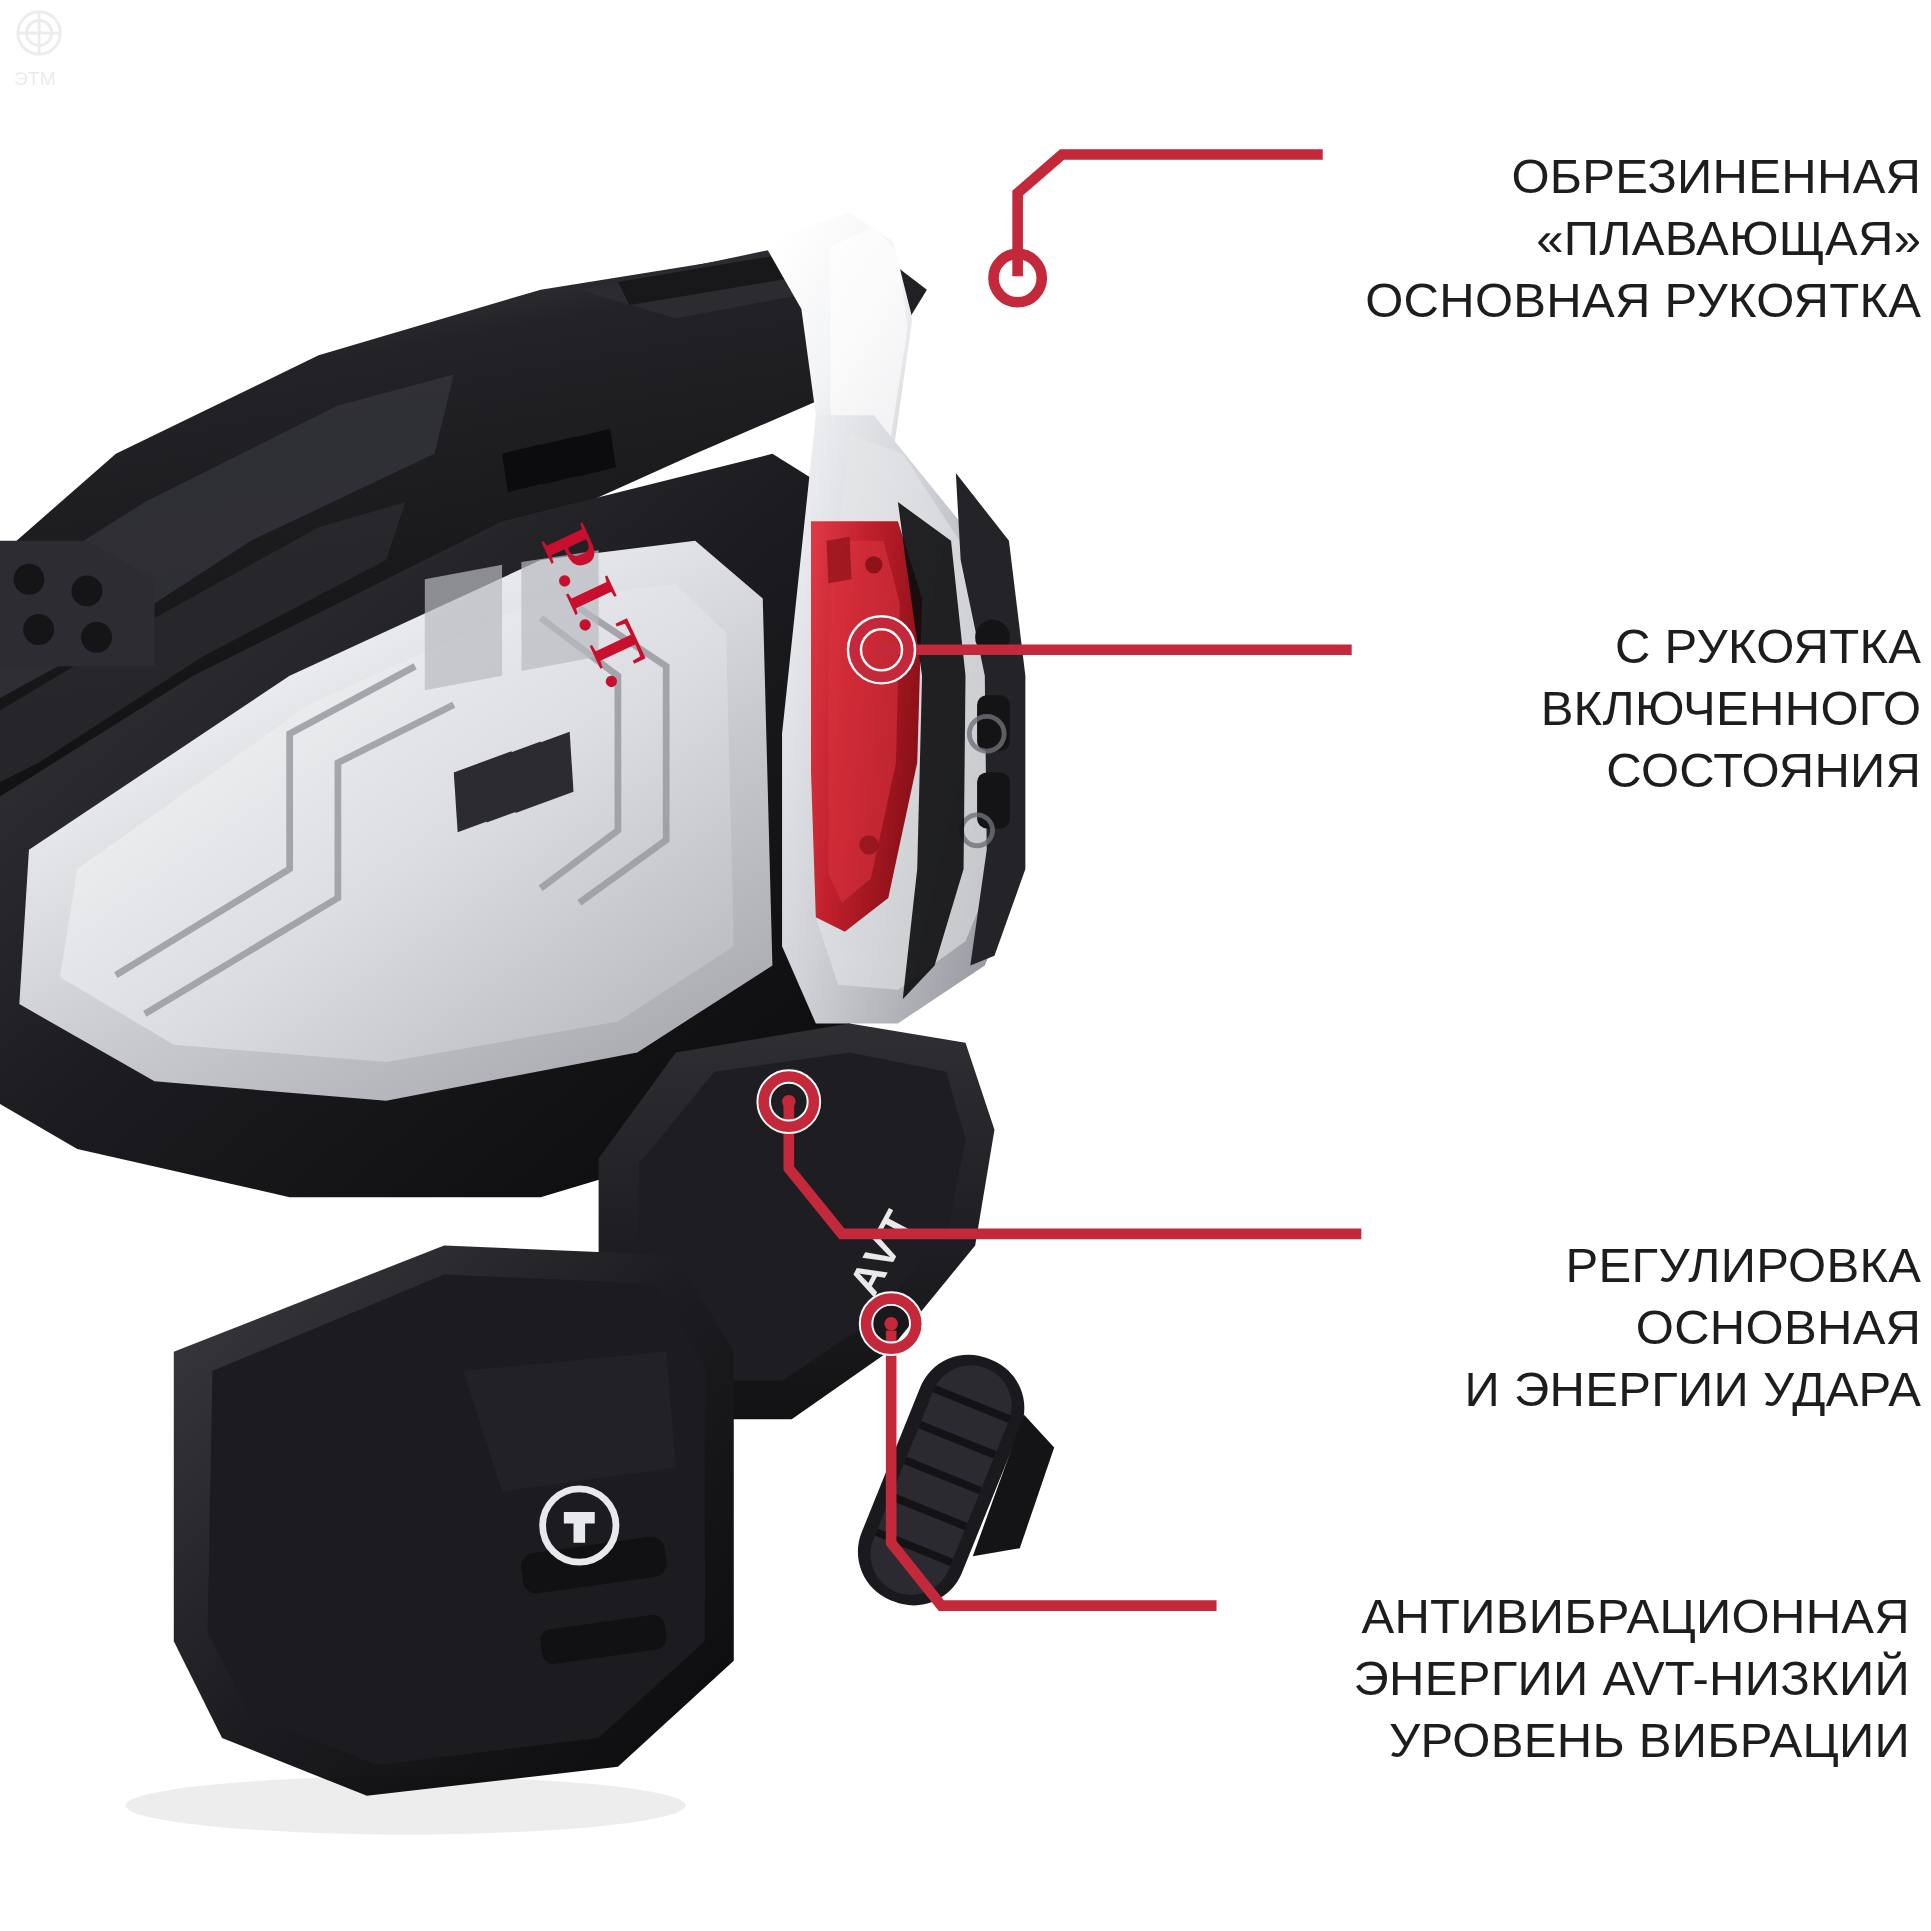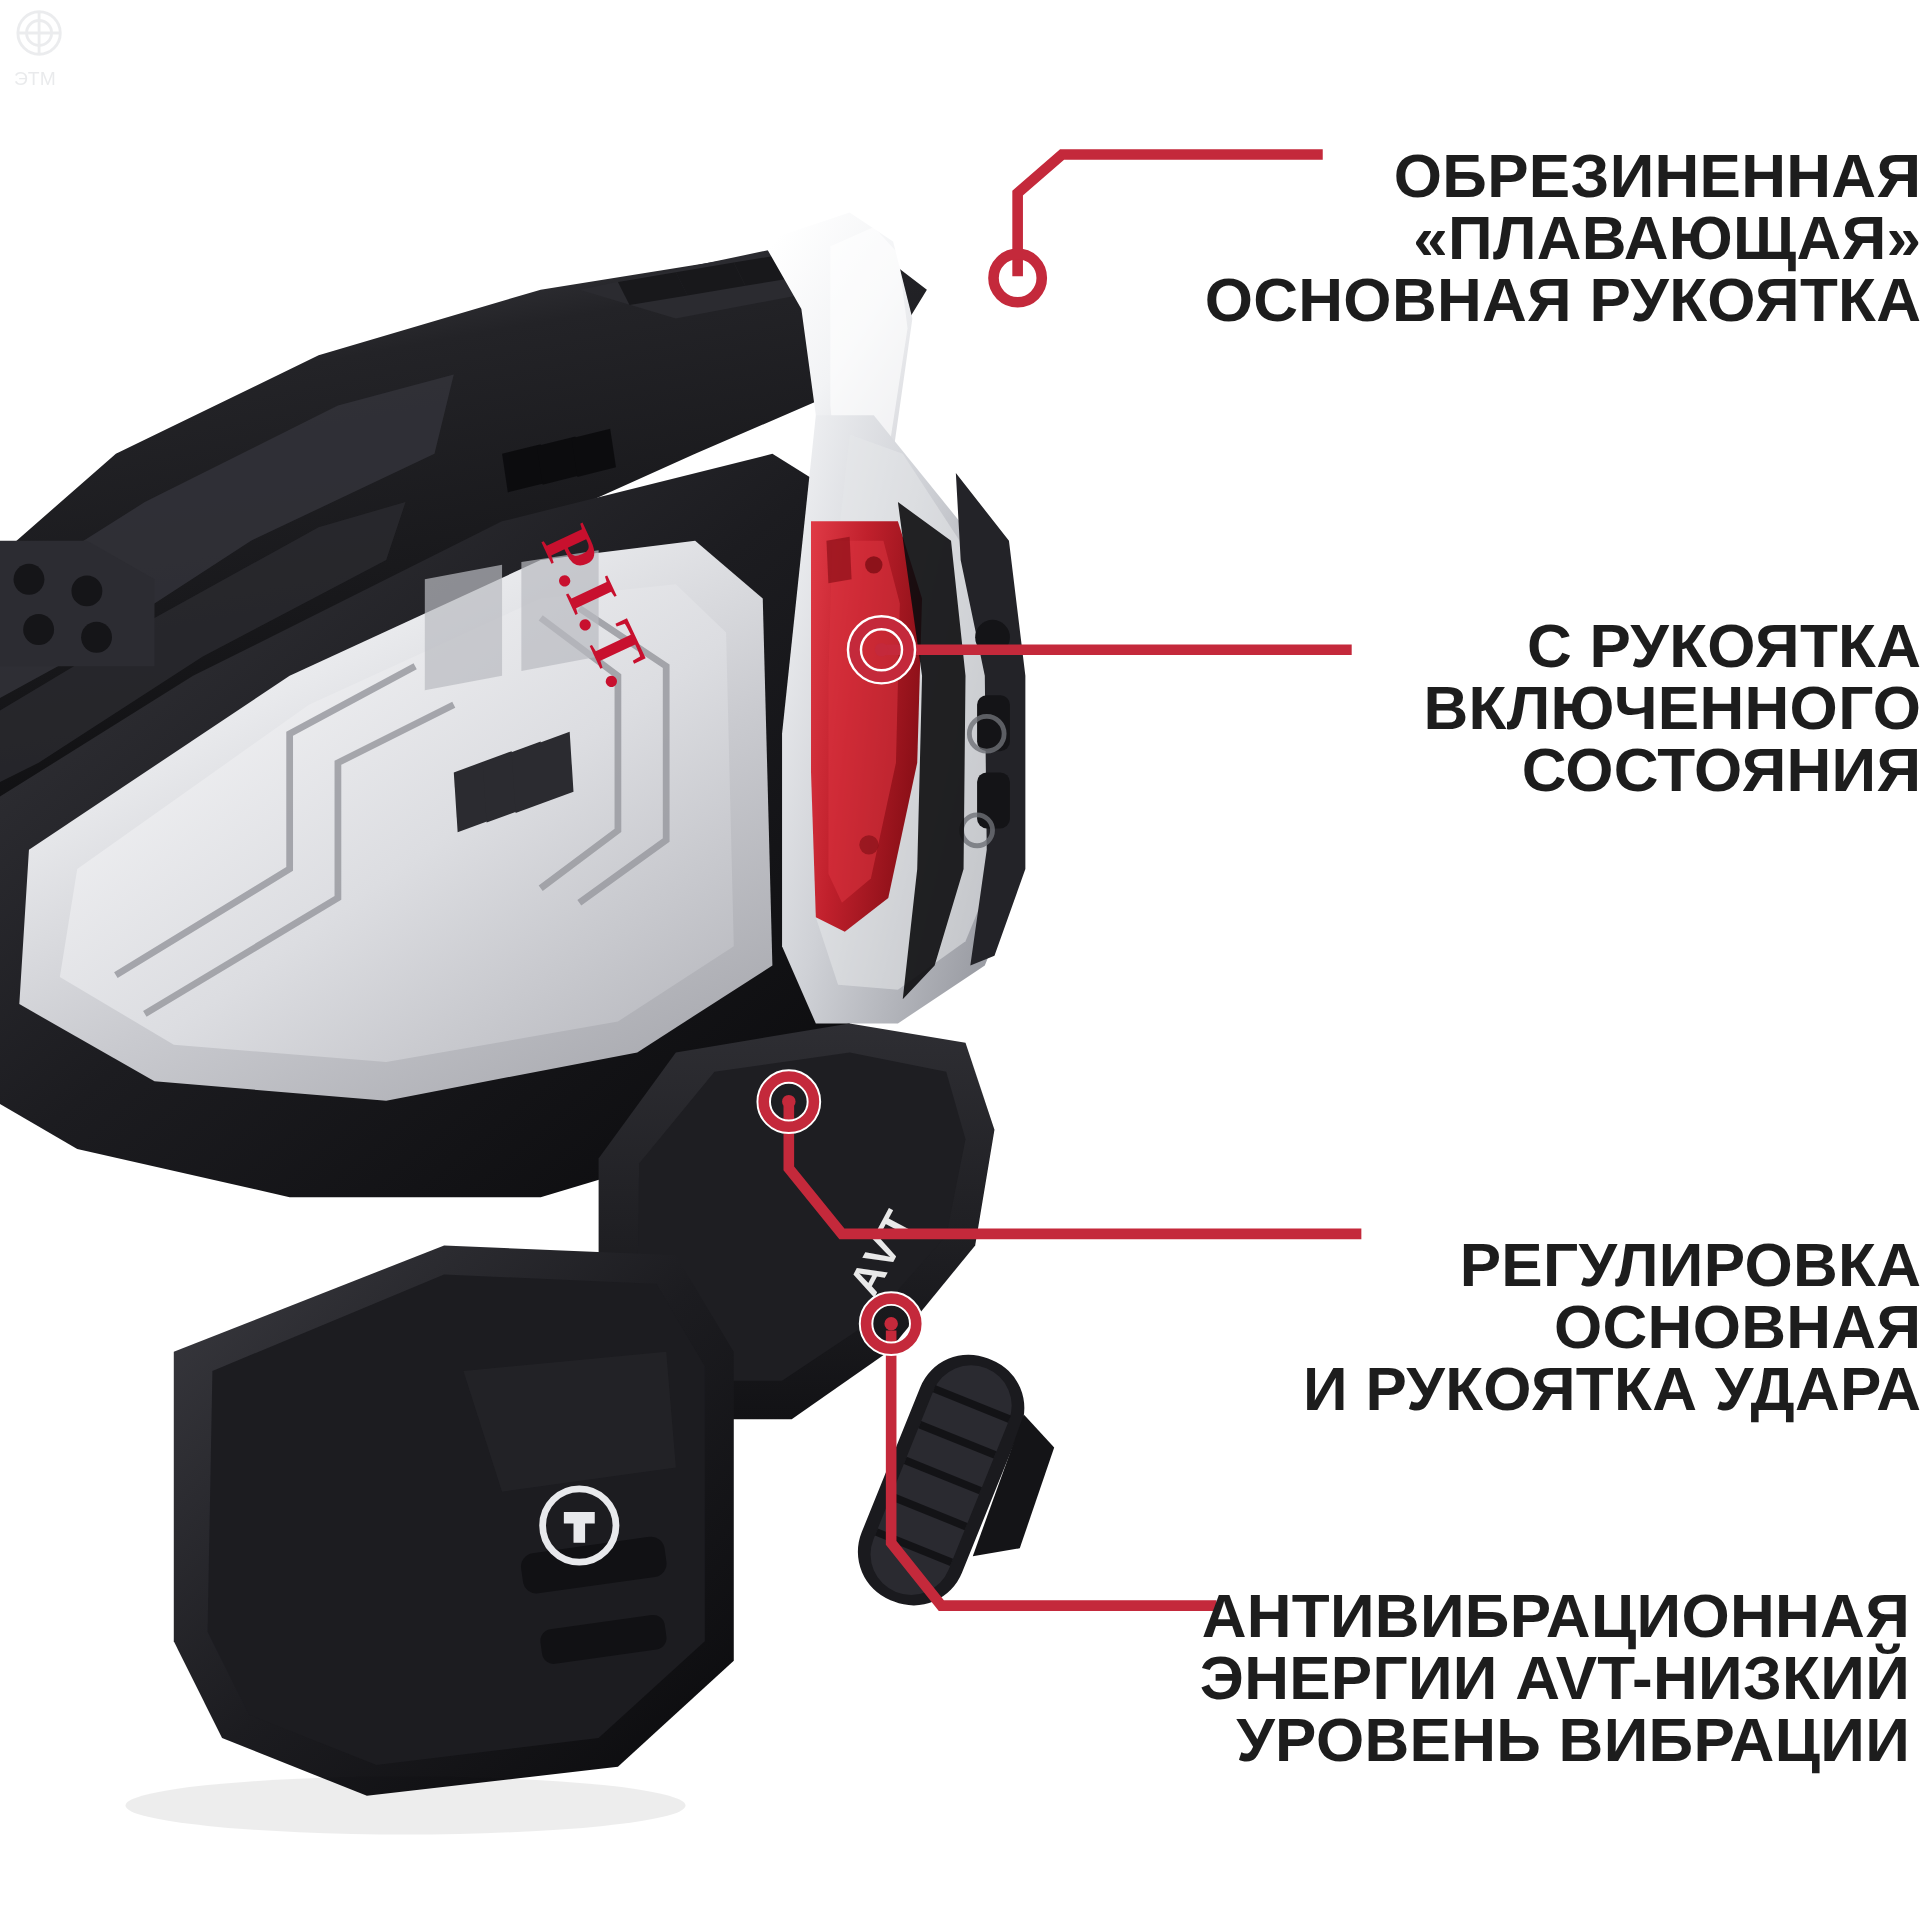--- a/index.html
+++ b/index.html
@@ -22,22 +22,22 @@
   #product{position:absolute;left:0;top:0;width:1931px;height:1931px;}
 
   
   #callouts{position:absolute;left:0;top:0;width:1931px;height:1931px;}
 
   
   .label-block{
     position:absolute;
     text-align:right;
     color:#1d1d1d;
-    font-weight:bold;
-    font-size:62px;
+    font-weight:normal;
+    font-size:49px;
     line-height:62px;
     letter-spacing:0.3px;
     white-space:nowrap;
   }
   .label-block .ln{display:block;}
 
   #block1{right:9.7px; top:145px;}
   #block2{right:9.7px; top:615px;}
   #block3{right:9.7px; top:1210px;margin-top:24px;}
   #block4{right:21px; top:1585px;}
@@ -258,21 +258,21 @@
 
   <div class="label-block" id="block2">
     <span class="ln">С РУКОЯТКА</span>
     <span class="ln">ВКЛЮЧЕННОГО</span>
     <span class="ln">СОСТОЯНИЯ</span>
   </div>
 
   <div class="label-block" id="block3">
     <span class="ln">РЕГУЛИРОВКА</span>
     <span class="ln">ОСНОВНАЯ</span>
-    <span class="ln">И РУКОЯТКА УДАРА</span>
+    <span class="ln">И ЭНЕРГИИ УДАРА</span>
   </div>
 
   <div class="label-block" id="block4">
     <span class="ln">АНТИВИБРАЦИОННАЯ</span>
     <span class="ln">ЭНЕРГИИ AVT-НИЗКИЙ</span>
     <span class="ln">УРОВЕНЬ ВИБРАЦИИ</span>
   </div>
 
 </div>
 

